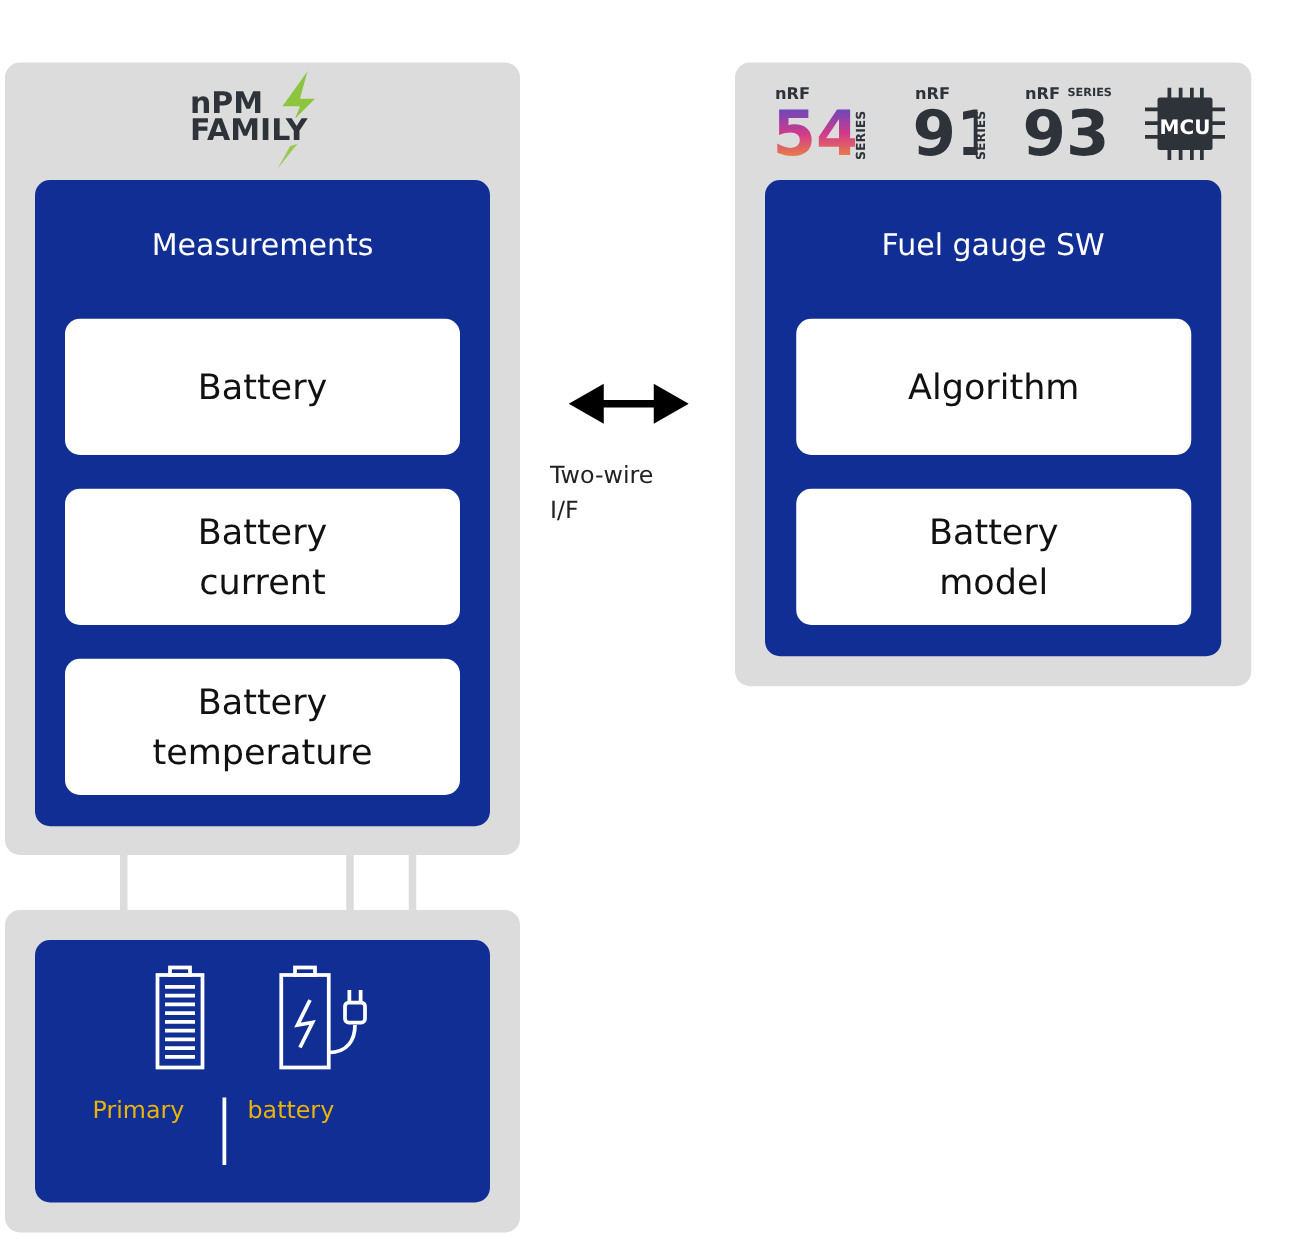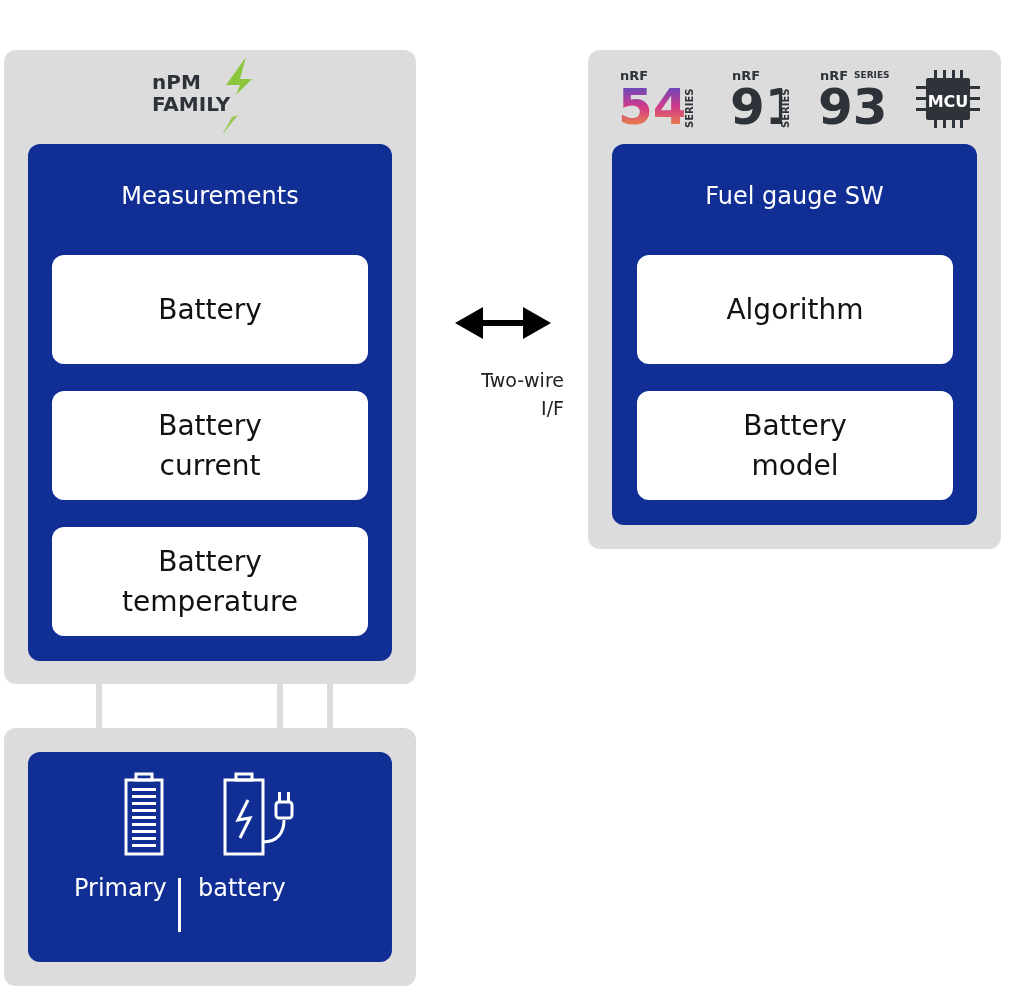--- a/index.html
+++ b/index.html
@@ -15,37 +15,37 @@
     }
     .blue-title {
       position: absolute; left: 0; right: 0; text-align: center;
       color: #fff; font-size: 24px; font-weight: 400;
     }
 
     
     #npm-panel { left: 4px; top: 50px; width: 412px; height: 634px; }
     #npm-blue { left: 28px; top: 144px; width: 364px; height: 517px; }
     #npm-logo { position: absolute; left: 152px; top: 55px; width: 120px; height: 82px; }
-    #npm-logo .txt { position: absolute; left: 0; top: 16px; font-weight: bold; color: #2e3339; font-size: 20px; line-height: 22px; }
+    #npm-logo .txt { position: absolute; left: 0; top: 16px; font-weight: bold; color: #2e3339; font-size: 24px; line-height: 22px; }
 
     
     #mcu-panel { left: 588px; top: 50px; width: 413px; height: 499px; }
     #mcu-blue { left: 612px; top: 144px; width: 365px; height: 381px; }
 
     
     #bat-panel { left: 4px; top: 728px; width: 412px; height: 258px; }
     #bat-blue { left: 28px; top: 752px; width: 364px; height: 210px; }
 
     .connector { position: absolute; background: #dcdcdc; width: 6px; top: 684px; height: 44px; }
 
     #arrow { position: absolute; left: 455px; top: 305px; width: 96px; height: 36px; }
-    #iface-label { position: absolute; left: 440px; top: 366px; width: 124px; text-align: right; color: #222; font-size: 19px; line-height: 28px; }
+    #iface-label { position: absolute; left: 440px; top: 366px; width: 124px; text-align: left; color: #222; font-size: 19px; line-height: 28px; }
 
     .logo-item { position: absolute; }
-    .bat-label { position: absolute; color: #ffffff; font-size: 24px; line-height: 29px; }
+    .bat-label { position: absolute; color: #eab308; font-size: 19px; line-height: 29px; }
   </style>
 </head>
 <body>
 
 <div id="npm-panel" class="panel"></div>
 <div id="npm-logo">
   <div class="txt">
     <div>nPM</div>
     <div>FAMILY</div>
   </div>

